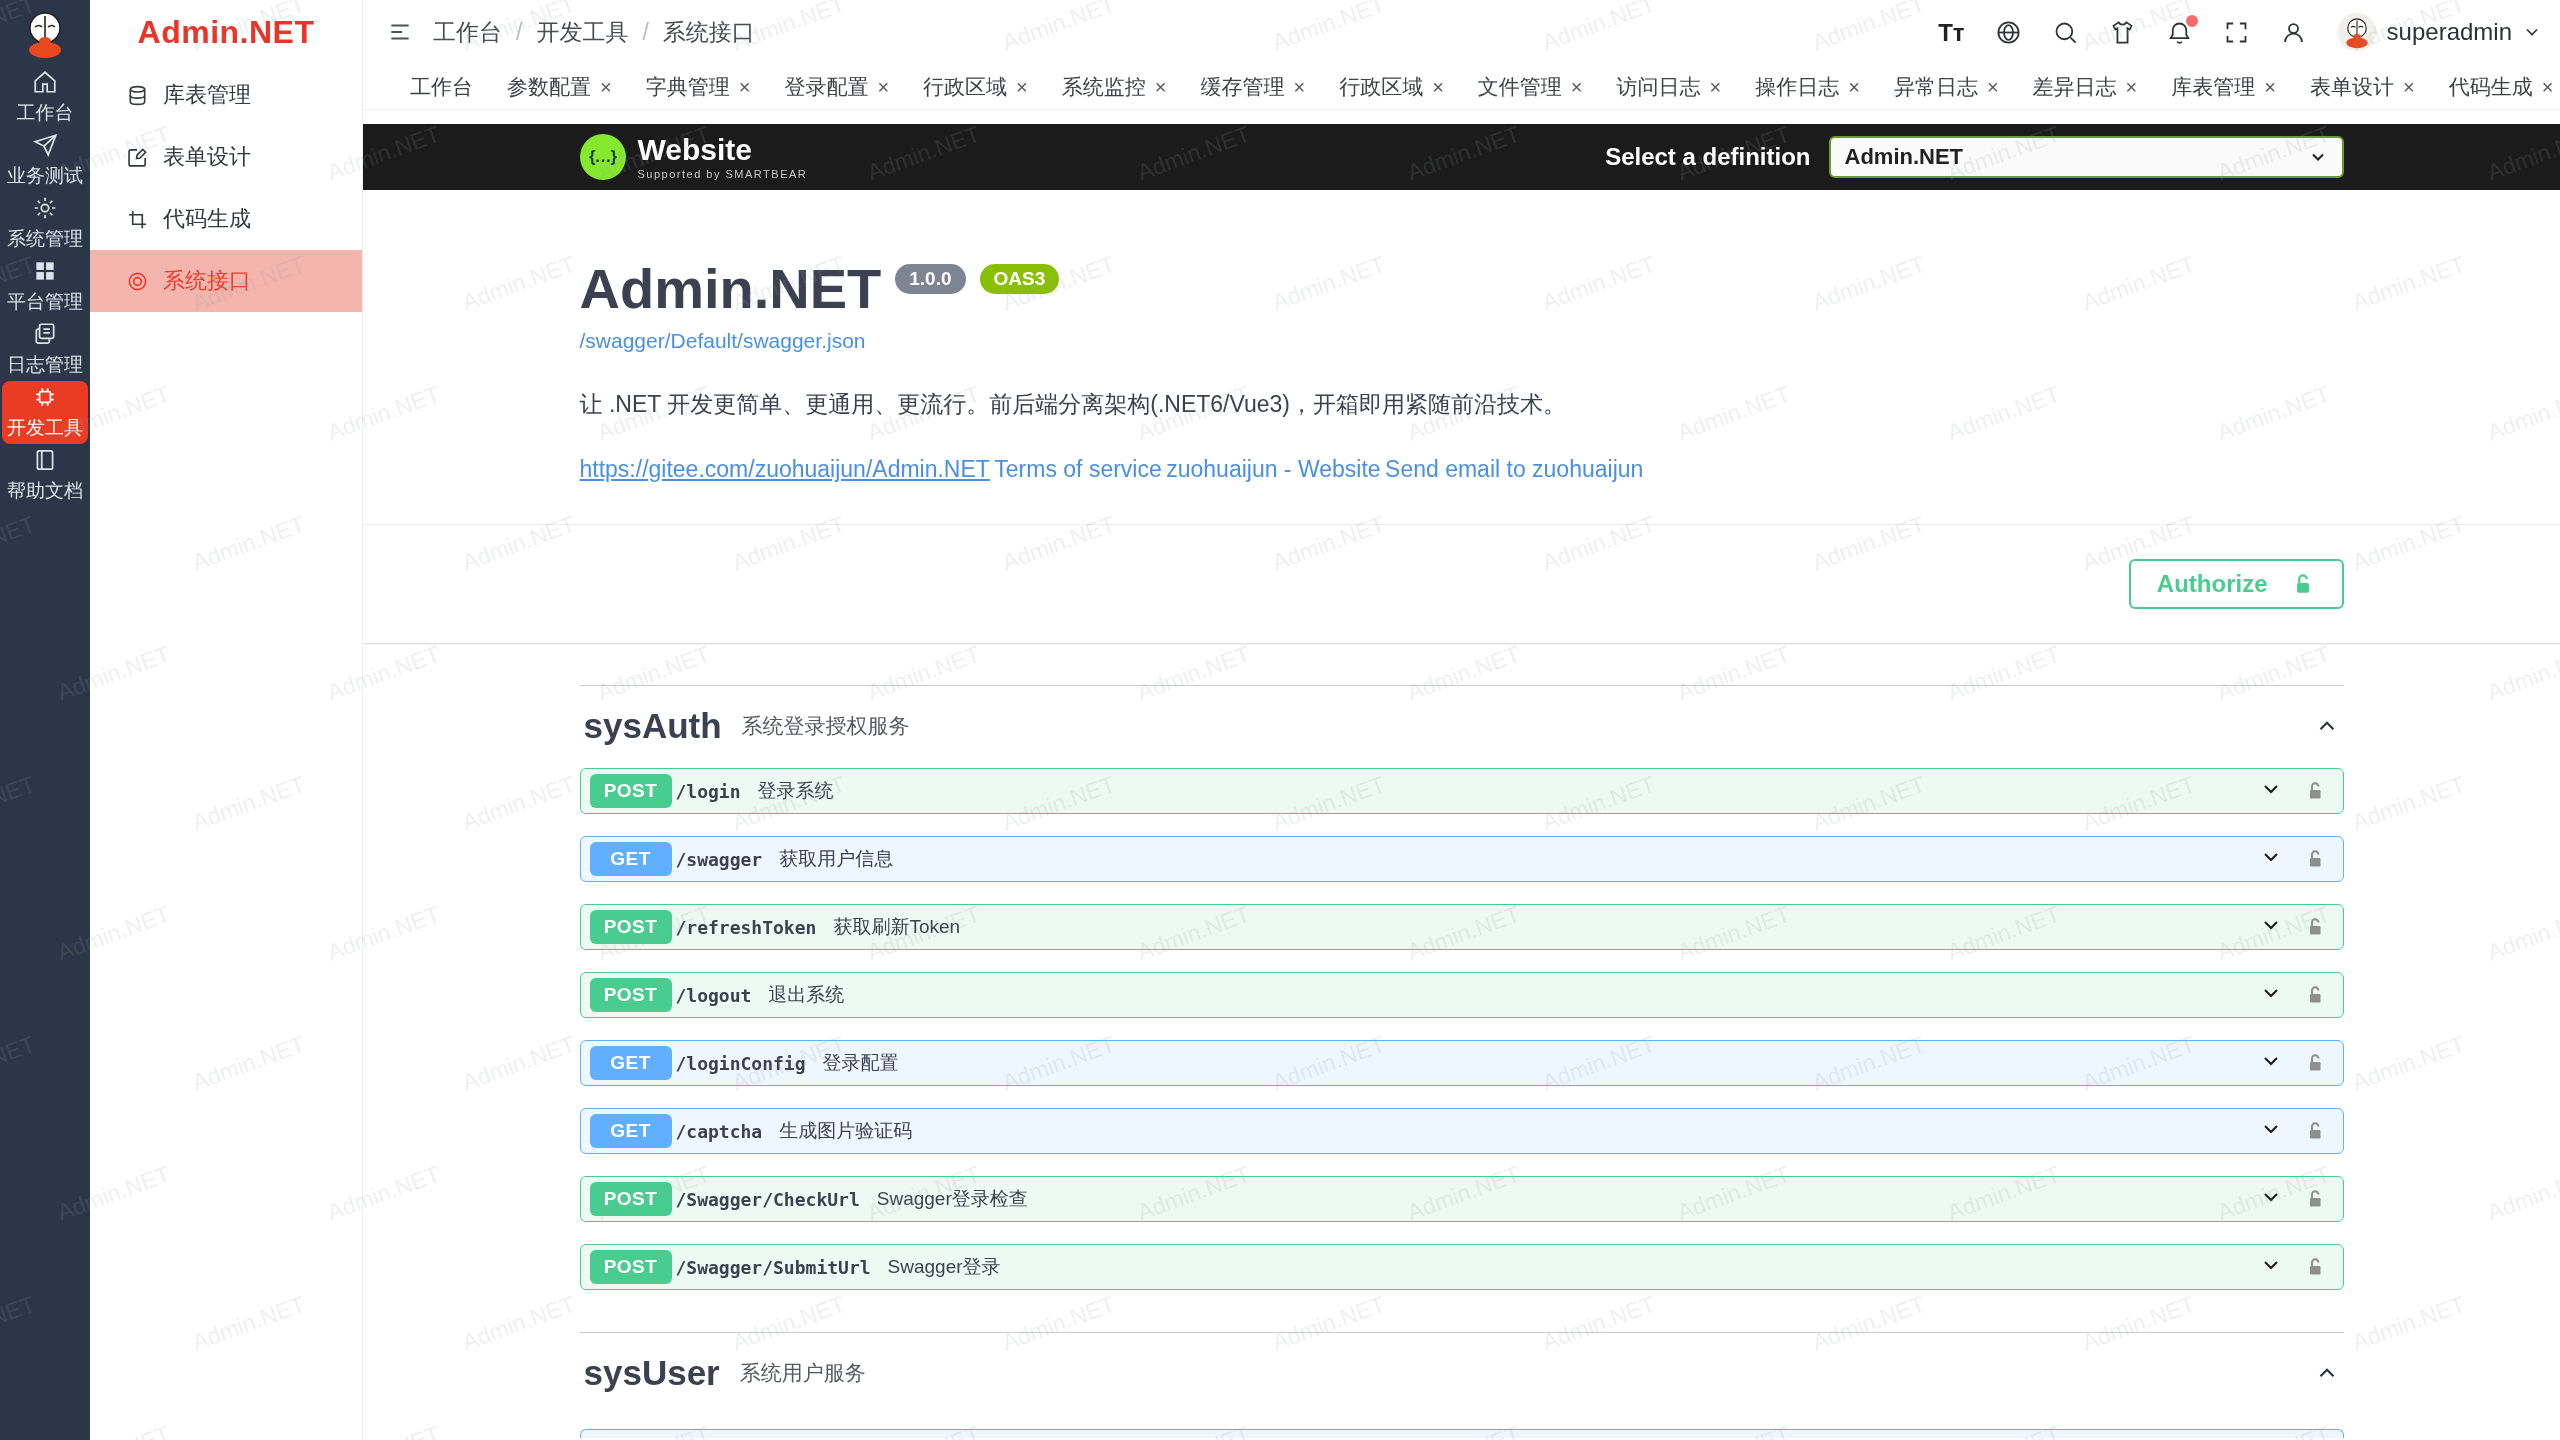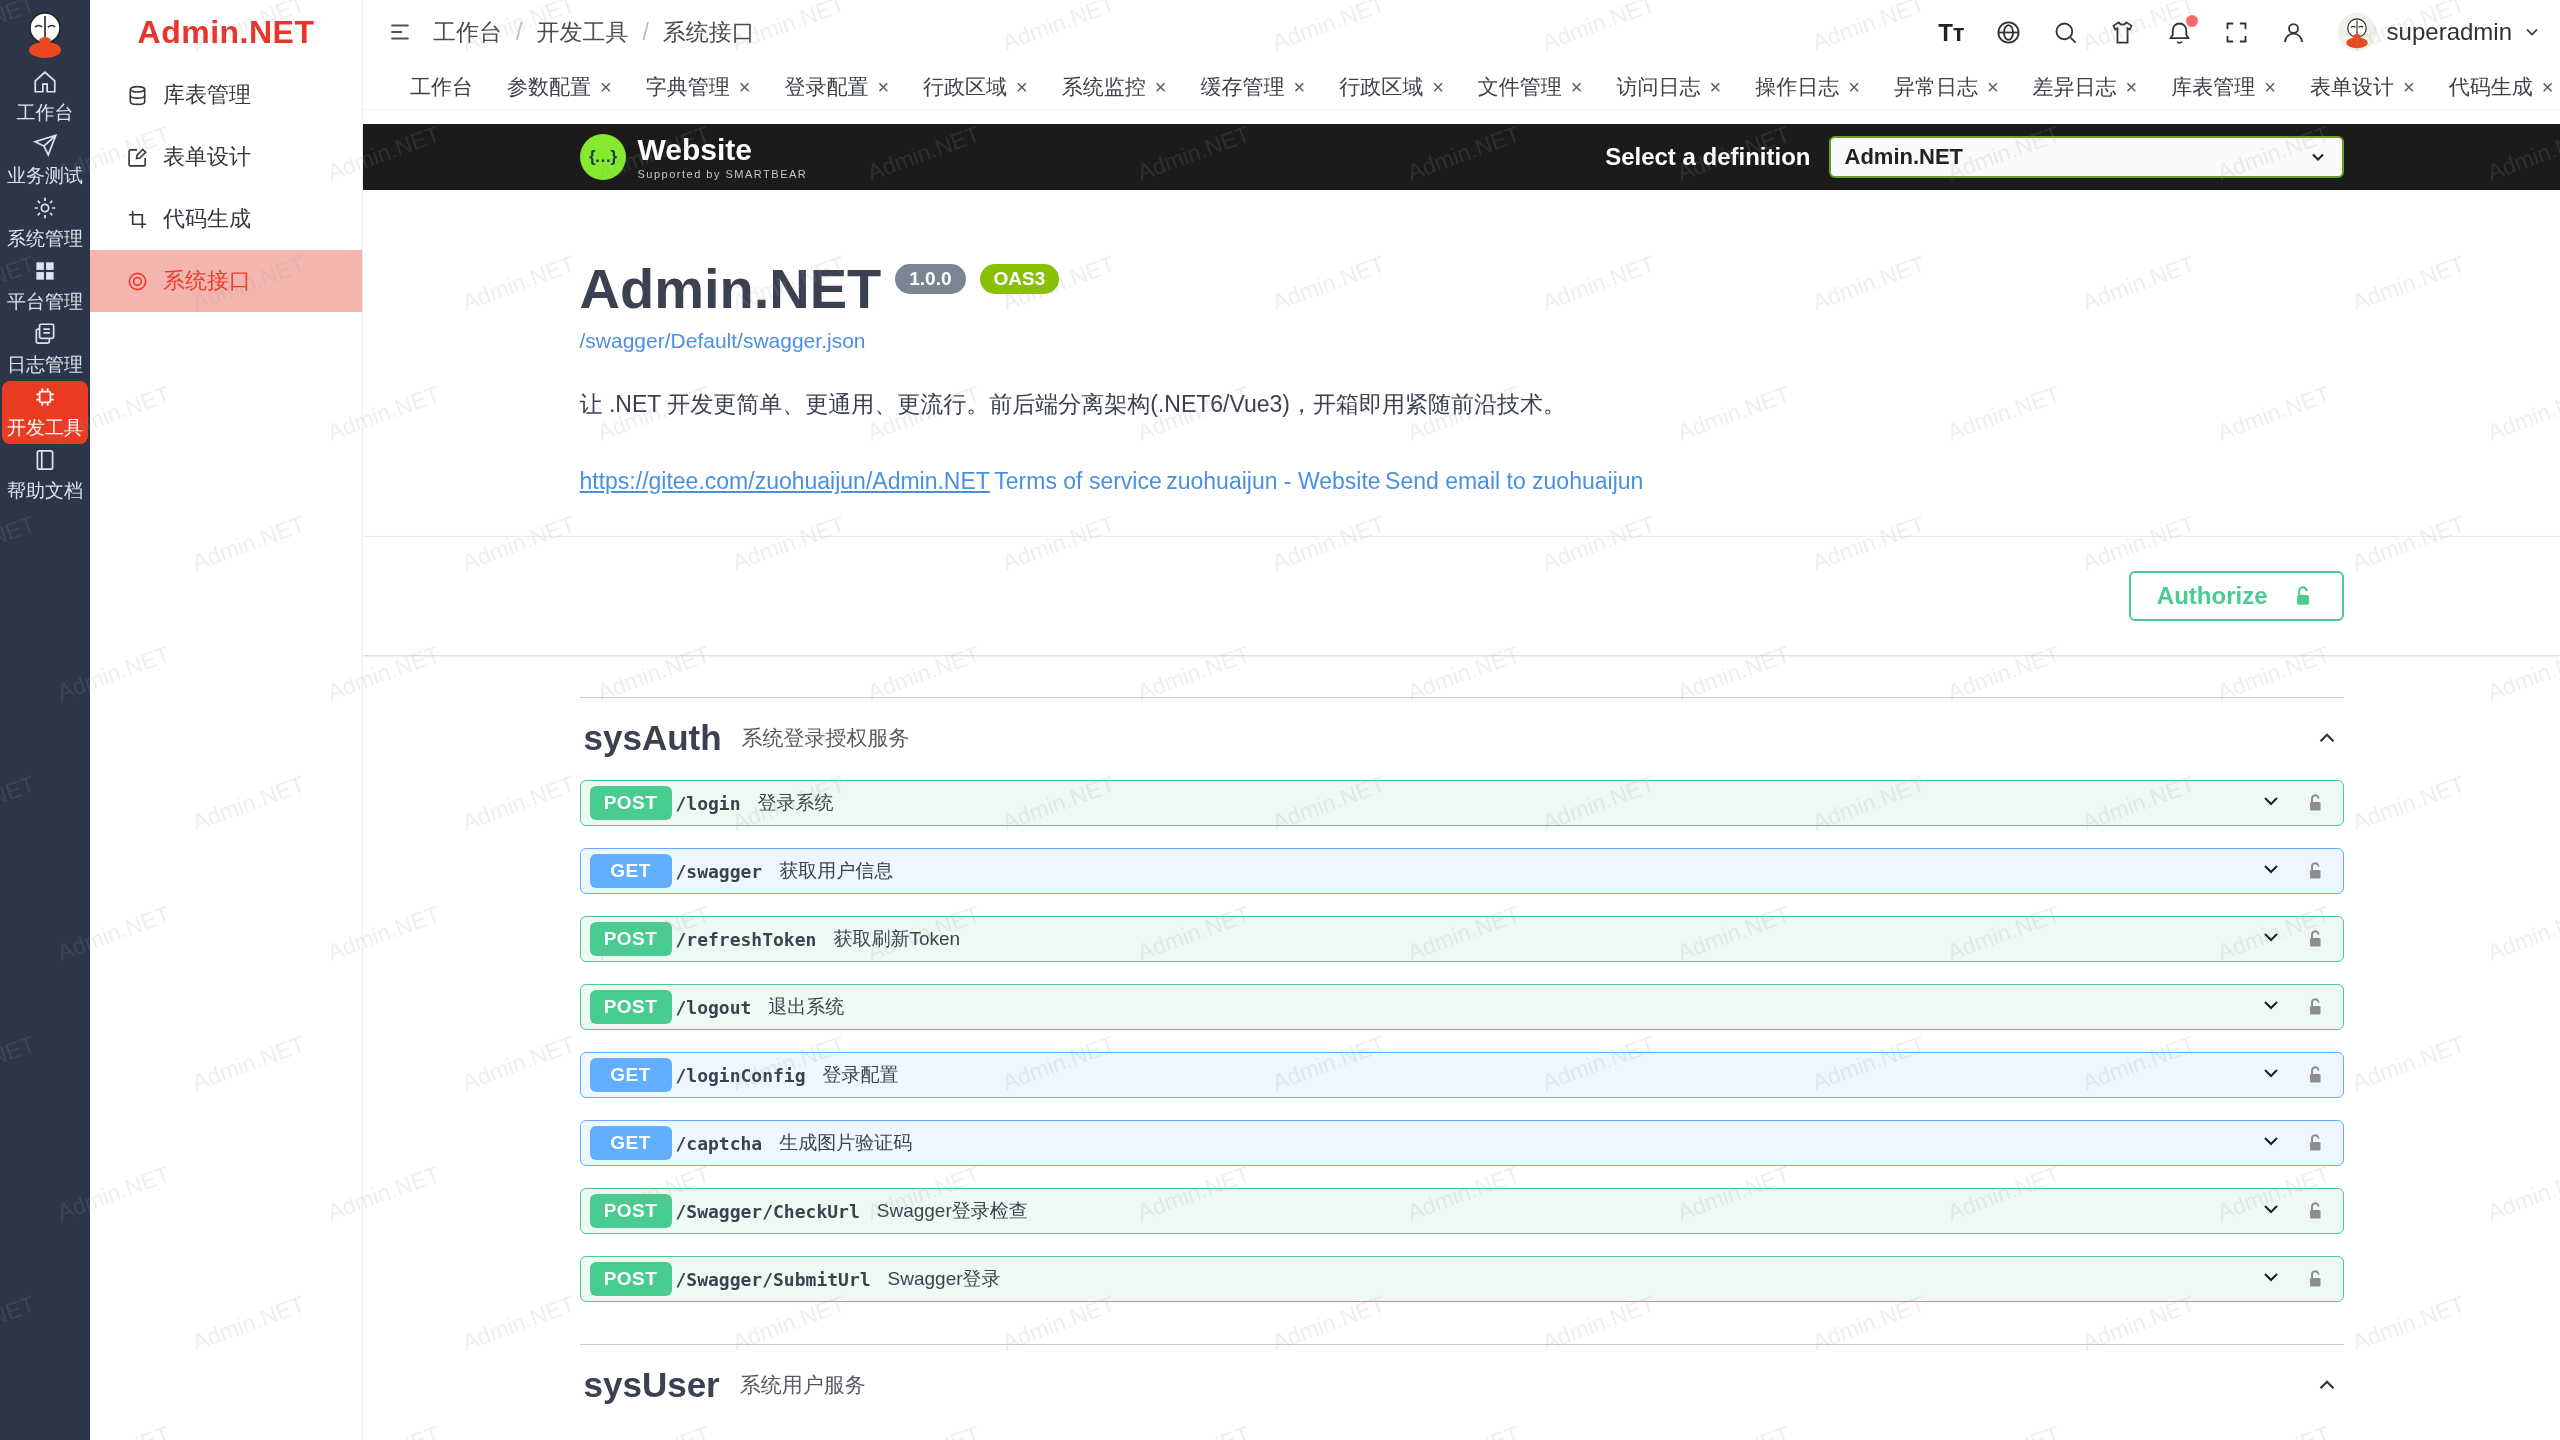--- a/index.html
+++ b/index.html
@@ -62,21 +62,21 @@
   .info { padding-top:66px; }
   .title-row { display:flex; align-items:center; }
   .sw-title { font-size:56px; font-weight:bold; color:#3b4151; }
   .pill { color:#fff; font-weight:bold; font-size:19px; padding:4px 14px; border-radius:18px; margin-left:14px; position:relative; top:-10px; }
   .pill.version { background:#7d8492; }
   .pill.oas { background:#89bf04; }
   .spec-link { display:block; margin-top:8px; font-size:21px; color:#4990e2; text-decoration:none; }
   .desc { margin-top:36px; font-size:23px; color:#3b4151; }
   .link { color:#4990e2; font-size:23px; text-decoration:none; display:inline-block; }
   .repo { margin-top:4px; text-decoration:underline; }
-  .terms { margin-top:48px; }
+  .terms { margin-top:36px; }
   .website { margin-top:24px; }
   .email { margin-top:10px; }
 
   .scheme-band { margin-top:42px; background:#fff; padding:34px 0; box-shadow:0 1px 2px rgba(0,0,0,.18), 0 -1px 1px rgba(0,0,0,.06); }
   .scheme-inner { display:flex; }
   .authorize-btn { margin-left:auto; display:flex; align-items:center; gap:22px; background:transparent; border:2px solid #49cc90; color:#49cc90; border-radius:6px; padding:9px 26px; font-weight:bold; font-size:24px; font-family:inherit; cursor:pointer; }
   .authorize-btn svg { width:26px; height:26px; }
 
   .sw-section { margin-top:42px; border-top:1px solid rgba(59,65,81,.28); }
   .section-header { display:flex; align-items:center; padding:20px 4px 22px 4px; cursor:pointer; }

